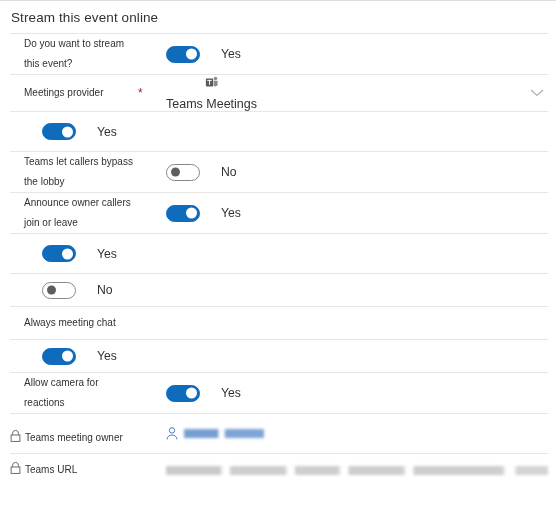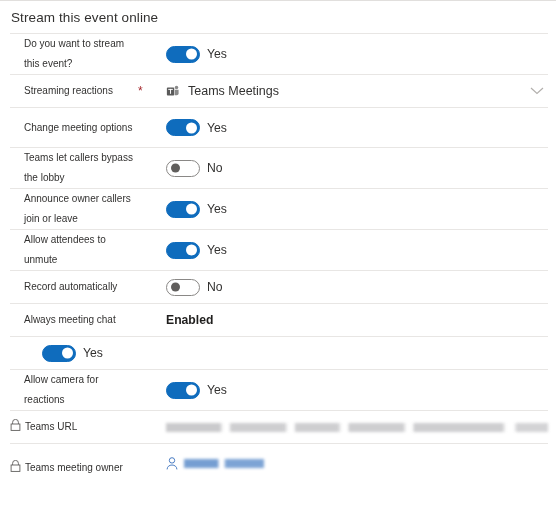--- a/index.html
+++ b/index.html
@@ -92,21 +92,21 @@
     align-items: center;
     padding-left: 32px;
     box-sizing: border-box;
     min-width: 0;
   }
 
   
   .toggle {
     display: inline-flex;
     align-items: center;
-    gap: 7px;
+    gap: 21px;
     cursor: pointer;
   }
   .track {
     width: 34px;
     height: 17px;
     border-radius: 9px;
     box-sizing: border-box;
     position: relative;
     flex: 0 0 34px;
   }
@@ -148,20 +148,21 @@
     font-weight: 600;
     line-height: 16px;
   }
 
   .provider {
     display: flex;
     align-items: center;
     gap: 8px;
     font-size: 12.5px;
     color: #323130;
+    flex-direction: column;
   }
   .teams-icon {
     width: 14px;
     height: 14px;
     flex: 0 0 14px;
     display: block;
   }
   .chevron {
     position: absolute;
     right: 4px;
@@ -235,21 +236,21 @@
             </div>
             <span class="toggle-text">Yes</span>
           </div>
         </div>
   </div>
 
   <div class="row">
     <div class="label-cell">
       <span class="lock-wrap">
 
-        <span class="label-text">Streaming reactions</span>
+        <span class="label-text">Meetings provider</span>
       </span>
     </div>
     <span class="req-star" style="display: block;">*</span>
     <div class="value-cell">
           <div class="provider">
             <svg class="teams-icon" viewBox="0 0 16 16" xmlns="http://www.w3.org/2000/svg">
               <rect x="1" y="4" width="8.4" height="9" rx="1" fill="#5a5a5a"></rect>
               <rect x="2.6" y="5.6" width="5.2" height="1.1" fill="#ffffff"></rect>
               <rect x="4.65" y="5.6" width="1.1" height="5.6" fill="#ffffff"></rect>
               <circle cx="12" cy="4.1" r="2" fill="#8a8a8a"></circle>
@@ -257,26 +258,20 @@
             </svg>
             <span>Teams Meetings</span>
           </div>
         </div>
   <svg class="chevron" viewBox="0 0 14 9">
           <path d="M1 1.5 L7 7 L13 1.5" stroke="#b3b0ad" stroke-width="1.2" fill="none"></path>
         </svg>
       </div>
 
   <div class="row tall">
-    <div class="label-cell">
-      <span class="lock-wrap">
-
-        <span class="label-text">Change meeting options</span>
-      </span>
-    </div>
 
     <div class="value-cell">
           <div class="toggle">
             <div class="track on">
               <div class="knob"></div>
             </div>
             <span class="toggle-text">Yes</span>
           </div>
         </div>
   </div>
@@ -311,66 +306,51 @@
           <div class="toggle">
             <div class="track on">
               <div class="knob"></div>
             </div>
             <span class="toggle-text">Yes</span>
           </div>
         </div>
   </div>
 
   <div class="row tall">
-    <div class="label-cell">
-      <span class="lock-wrap">
-
-        <span class="label-text">Allow attendees to unmute</span>
-      </span>
-    </div>
 
     <div class="value-cell">
           <div class="toggle">
             <div class="track on">
               <div class="knob"></div>
             </div>
             <span class="toggle-text">Yes</span>
           </div>
         </div>
   </div>
 
   <div class="row">
-    <div class="label-cell">
-      <span class="lock-wrap">
-
-        <span class="label-text">Record automatically</span>
-      </span>
-    </div>
 
     <div class="value-cell">
           <div class="toggle">
             <div class="track off">
               <div class="knob"></div>
             </div>
             <span class="toggle-text">No</span>
           </div>
         </div>
   </div>
 
   <div class="row">
     <div class="label-cell">
       <span class="lock-wrap">
 
         <span class="label-text">Always meeting chat</span>
       </span>
     </div>
 
-    <div class="value-cell">
-          <span class="static-value">Enabled</span>
-        </div>
   </div>
 
   <div class="row">
 
     <div class="value-cell">
           <div class="toggle">
             <div class="track on">
               <div class="knob"></div>
             </div>
             <span class="toggle-text">Yes</span>
@@ -386,36 +366,20 @@
       </span>
     </div>
 
     <div class="value-cell">
           <div class="toggle">
             <div class="track on">
               <div class="knob"></div>
             </div>
             <span class="toggle-text">Yes</span>
           </div>
-        </div>
-  </div>
-
-  <div class="row">
-    <div class="label-cell with-lock single">
-      <span class="lock-wrap">
-        <svg class="lock-icon" viewBox="0 0 11 12" fill="none" xmlns="http://www.w3.org/2000/svg" style="display: block;">
-          <path d="M2.6 5V3.3A2.9 2.9 0 0 1 5.5.4a2.9 2.9 0 0 1 2.9 2.9V5" stroke="#605e5c" stroke-width="0.9" fill="none"></path>
-          <rect x="1.1" y="5" width="8.8" height="6.4" stroke="#605e5c" stroke-width="0.9" fill="none"></rect>
-        </svg>
-        <span class="label-text">Teams URL</span>
-      </span>
-    </div>
-
-    <div class="value-cell">
-          <div class="blur-url"></div>
         </div>
   </div>
 
   <div class="row tall">
     <div class="label-cell with-lock">
       <span class="lock-wrap">
         <svg class="lock-icon" viewBox="0 0 11 12" fill="none" xmlns="http://www.w3.org/2000/svg" style="display: block;">
           <path d="M2.6 5V3.3A2.9 2.9 0 0 1 5.5.4a2.9 2.9 0 0 1 2.9 2.9V5" stroke="#605e5c" stroke-width="0.9" fill="none"></path>
           <rect x="1.1" y="5" width="8.8" height="6.4" stroke="#605e5c" stroke-width="0.9" fill="none"></rect>
         </svg>
@@ -426,15 +390,31 @@
     <div class="value-cell">
           <div class="person-chip">
             <svg class="person-icon" viewBox="0 0 12 13" fill="none" xmlns="http://www.w3.org/2000/svg">
               <circle cx="6" cy="3.4" r="2.7" stroke="#4a7dc3" stroke-width="1" fill="none"></circle>
               <path d="M1.1 12.4c0-2.7 2.2-4.4 4.9-4.4s4.9 1.7 4.9 4.4" stroke="#4a7dc3" stroke-width="1" fill="none"></path>
             </svg>
             <span class="blur-name"></span>
           </div>
         </div>
   </div>
+
+  <div class="row">
+    <div class="label-cell with-lock single">
+      <span class="lock-wrap">
+        <svg class="lock-icon" viewBox="0 0 11 12" fill="none" xmlns="http://www.w3.org/2000/svg" style="display: block;">
+          <path d="M2.6 5V3.3A2.9 2.9 0 0 1 5.5.4a2.9 2.9 0 0 1 2.9 2.9V5" stroke="#605e5c" stroke-width="0.9" fill="none"></path>
+          <rect x="1.1" y="5" width="8.8" height="6.4" stroke="#605e5c" stroke-width="0.9" fill="none"></rect>
+        </svg>
+        <span class="label-text">Teams URL</span>
+      </span>
+    </div>
+
+    <div class="value-cell">
+          <div class="blur-url"></div>
+        </div>
+  </div>
 </div>
 
 </div>
 
 </body></html>

